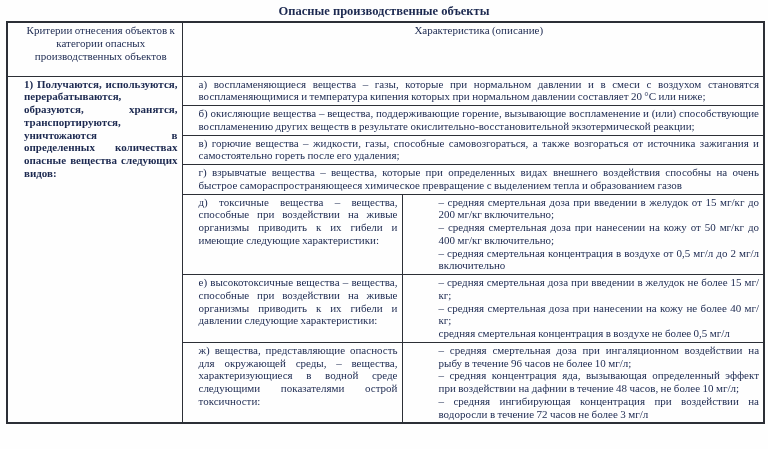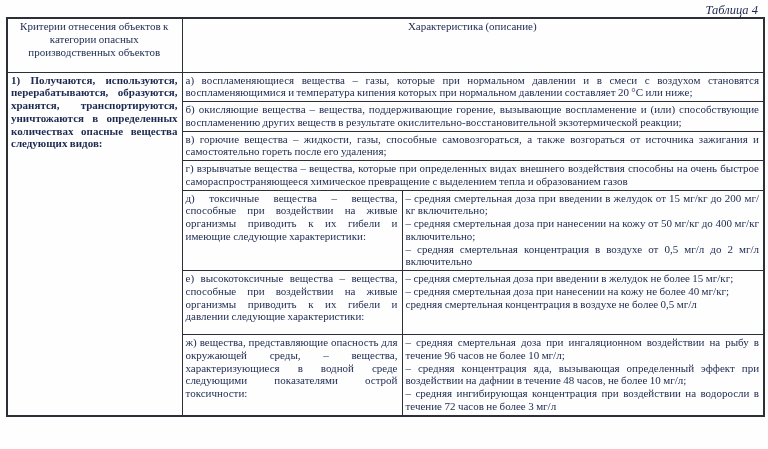--- a/index.html
+++ b/index.html
@@ -20,38 +20,38 @@
     margin: 1px 0 2px 0;
   }
   table.doc {
     width: 757px; border-collapse: collapse; table-layout: fixed;
     border: 2px solid #2c2f36;
   }
   table.doc td {
     border: 1px solid #2c2f36;
     vertical-align: top;
     font-size: 11px; line-height: 1.16;
-    padding: 1px 4px 2px 3px;
+    padding: 1px 4px 2px 16px;
     word-spacing: -0.3px;
   }
   col.c1 { width: 175px; }
   col.c2 { width: 220px; }
   col.c3 { width: 362px; }
   td.th { text-align: center; height: 54px; }
   td.crit { text-align: justify; font-weight: bold; }
   td.desc { text-align: justify; }
   td.sub { text-align: justify; margin-left: 6px; }
   td.row-e { height: 64px; }
-  .bullets div { text-align: justify; }
+  .bullets div { text-align: justify; margin-left: 20px; }
 </style>
 </head>
 <body>
 
 <div class="page">
-  <div class="caption">Таблица 4</div>
+  <div class="title">Опасные производственные объекты</div>
 
   <table class="doc">
     <colgroup>
         <col class="c1">
         <col class="c2">
         <col class="c3">
       </colgroup>
     <tbody>
       <tr>
         <td class="th">Критерии отнесения объектов к категории опасных производственных объектов</td>

